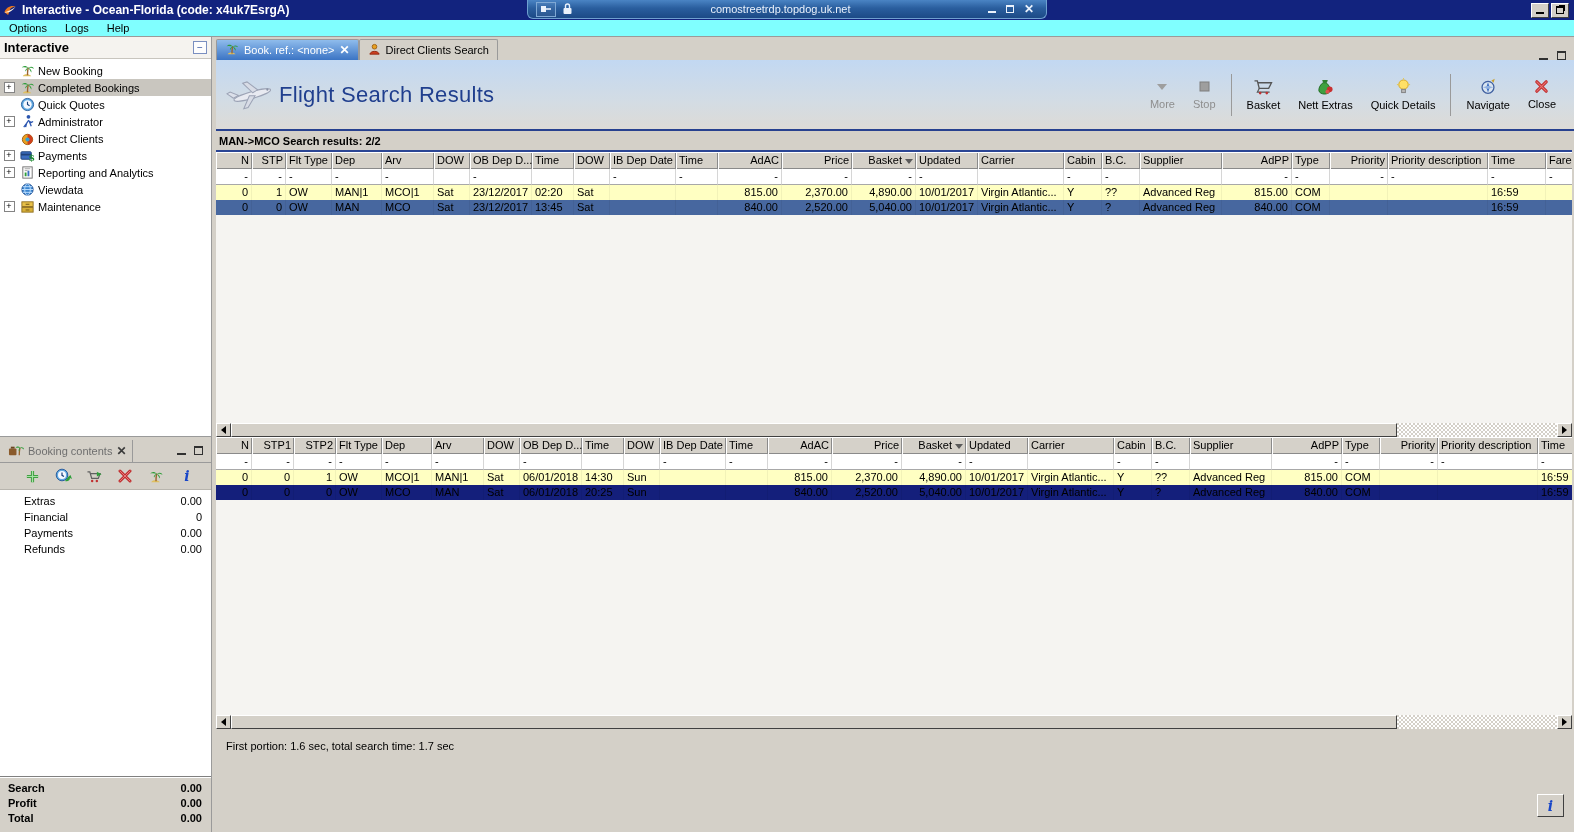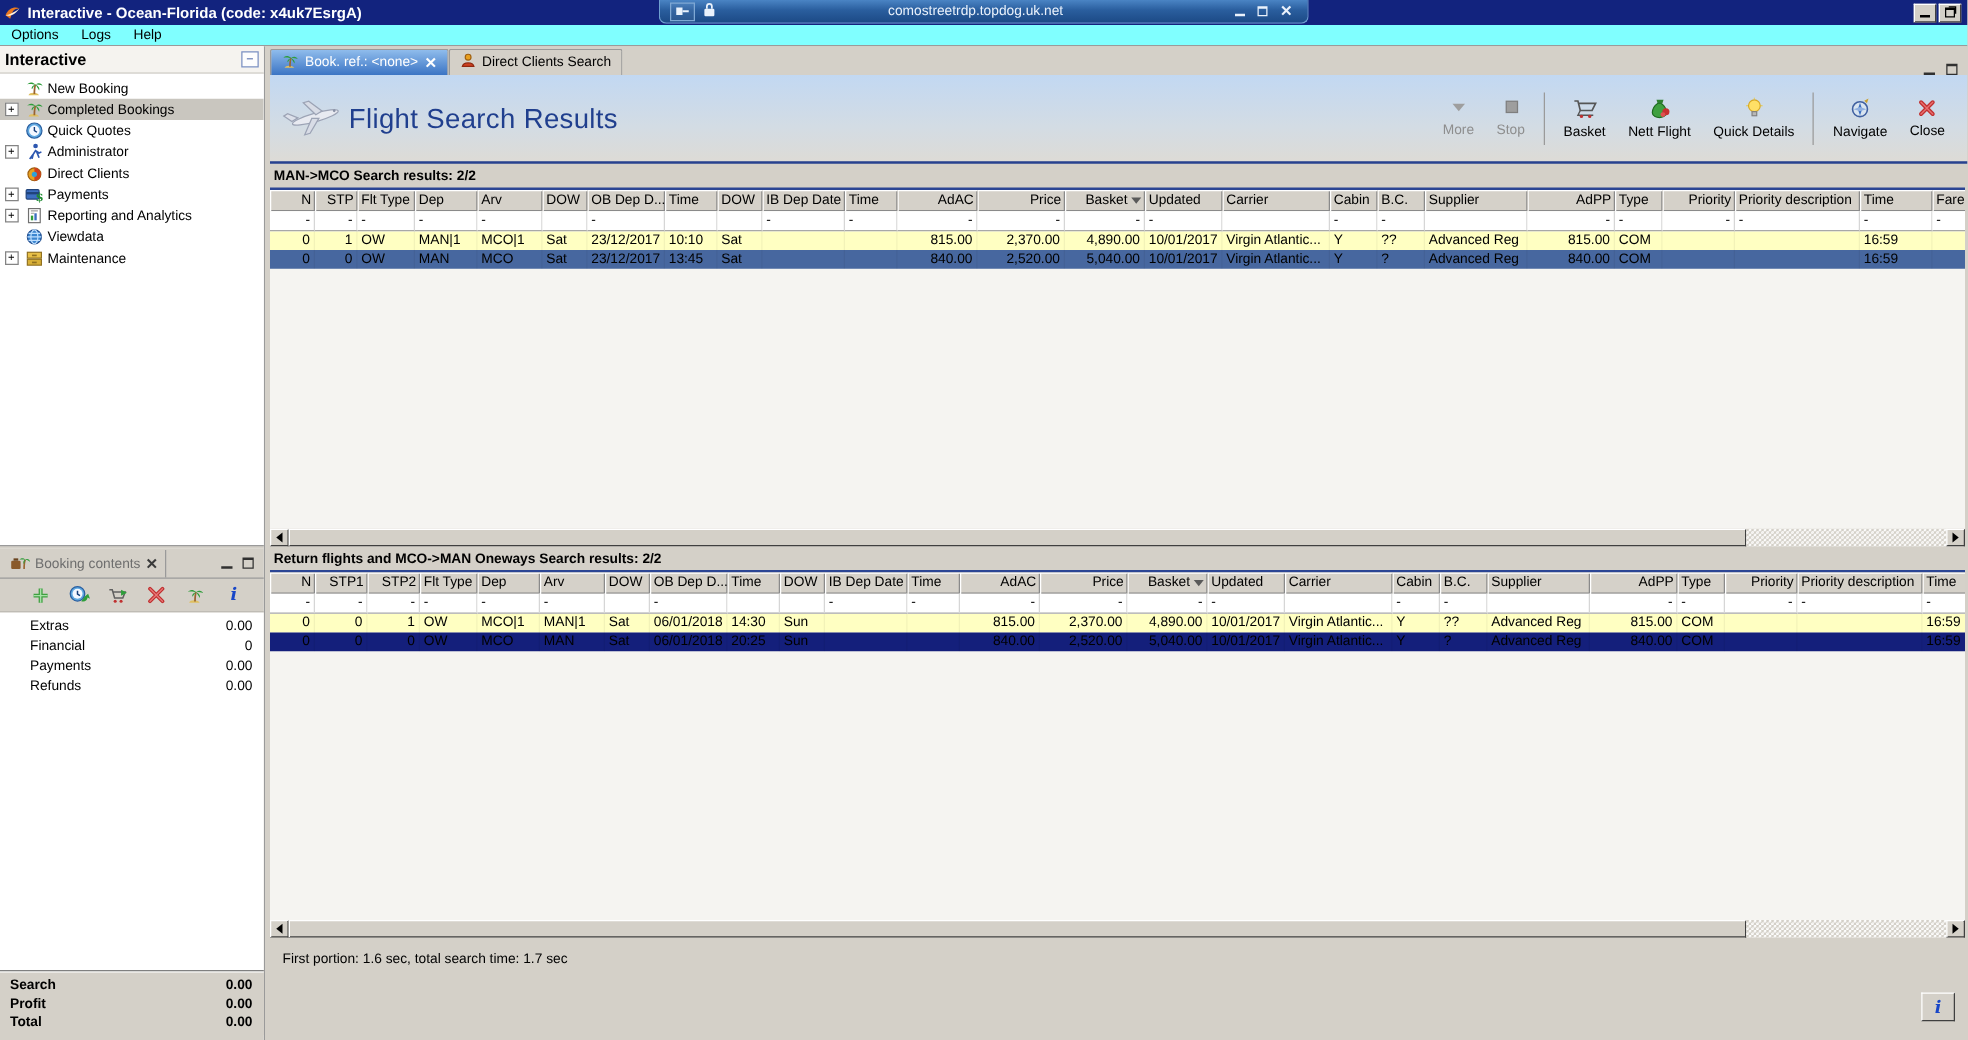--- a/index.html
+++ b/index.html
@@ -412,21 +412,21 @@
               </svg></span>
           <span>Basket</span>
           </div>
         <div class="tbtn">
           <span><svg width="20" height="17" viewBox="0 0 20 18">
                 <path d="M8 5c-3 2-4.5 5-4.5 8 0 3 4 4 6 4s6-1 6-4c0-3-1.5-6-4.5-8z" fill="#3FA040" stroke="#1E6A20"></path>
                 <path d="M8 5L7 2h6l-1 3z" fill="#2E8030"></path>
                 <circle cx="15" cy="12" r="3" fill="#C83030"></circle>
                 <circle cx="12.5" cy="14.5" r="2.1" fill="#E05050"></circle>
               </svg></span>
-          <span>Nett Flight</span>
+          <span>Nett Extras</span>
           </div>
         <div class="tbtn">
           <span><svg width="15" height="17" viewBox="0 0 16 18">
                 <circle cx="8" cy="7" r="5" fill="#FFE066" stroke="#D8A820"></circle>
                 <rect x="6" y="12" width="4" height="3.5" fill="#B8B8B8" stroke="#808080"></rect>
                 <path d="M8 1V0M2.5 7H1m14 0h-1.5" stroke="#E8C840"></path>
               </svg></span>
           <span>Quick Details</span>
           </div>
         <div class="tsep"></div>
@@ -506,21 +506,21 @@
           <div class="tcell fcell" style="width: 56px;">-</div>
         </div>
         <div class="trow row-yellow">
           <div class="tcell dcell" style="width: 36px; text-align: right;">0</div>
           <div class="tcell dcell" style="width: 34px; text-align: right;">1</div>
           <div class="tcell dcell" style="width: 46px;">OW</div>
           <div class="tcell dcell" style="width: 50px;">MAN|1</div>
           <div class="tcell dcell" style="width: 52px;">MCO|1</div>
           <div class="tcell dcell" style="width: 36px;">Sat</div>
           <div class="tcell dcell" style="width: 62px;">23/12/2017</div>
-          <div class="tcell dcell" style="width: 42px;">10:10</div>
+          <div class="tcell dcell" style="width: 42px;">02:20</div>
           <div class="tcell dcell" style="width: 36px;">Sat</div>
           <div class="tcell dcell" style="width: 66px;"></div>
           <div class="tcell dcell" style="width: 42px;"></div>
           <div class="tcell dcell" style="width: 64px; text-align: right;">815.00</div>
           <div class="tcell dcell" style="width: 70px; text-align: right;">2,370.00</div>
           <div class="tcell dcell" style="width: 64px; text-align: right;">4,890.00</div>
           <div class="tcell dcell" style="width: 62px;">10/01/2017</div>
           <div class="tcell dcell" style="width: 86px;">Virgin Atlantic...</div>
           <div class="tcell dcell" style="width: 38px;">Y</div>
           <div class="tcell dcell" style="width: 38px;">??</div>
@@ -564,21 +564,20 @@
       <span class="btn3d sarrow">
           <span class="tri-l"></span>
         </span>
       <span class="btn3d sthumb"></span>
       <span class="strack"></span>
       <span class="btn3d sarrow">
           <span class="tri-r"></span>
         </span>
     </div>
 
-    <div class="sec-title">Return flights and MCO-&gt;MAN Oneways Search results: 2/2</div>
     <div class="grid t1">
         <div class="trow">
           <div class="tcell hcell" style="width: 36px; text-align: right;"><span>N</span></div>
           <div class="tcell hcell" style="width: 42px; text-align: right;"><span>STP1</span></div>
           <div class="tcell hcell" style="width: 42px; text-align: right;"><span>STP2</span></div>
           <div class="tcell hcell" style="width: 46px;"><span>Flt Type</span></div>
           <div class="tcell hcell" style="width: 50px;"><span>Dep</span></div>
           <div class="tcell hcell" style="width: 52px;"><span>Arv</span></div>
           <div class="tcell hcell" style="width: 36px;"><span>DOW</span></div>
           <div class="tcell hcell" style="width: 62px;"><span>OB Dep D...</span></div>

